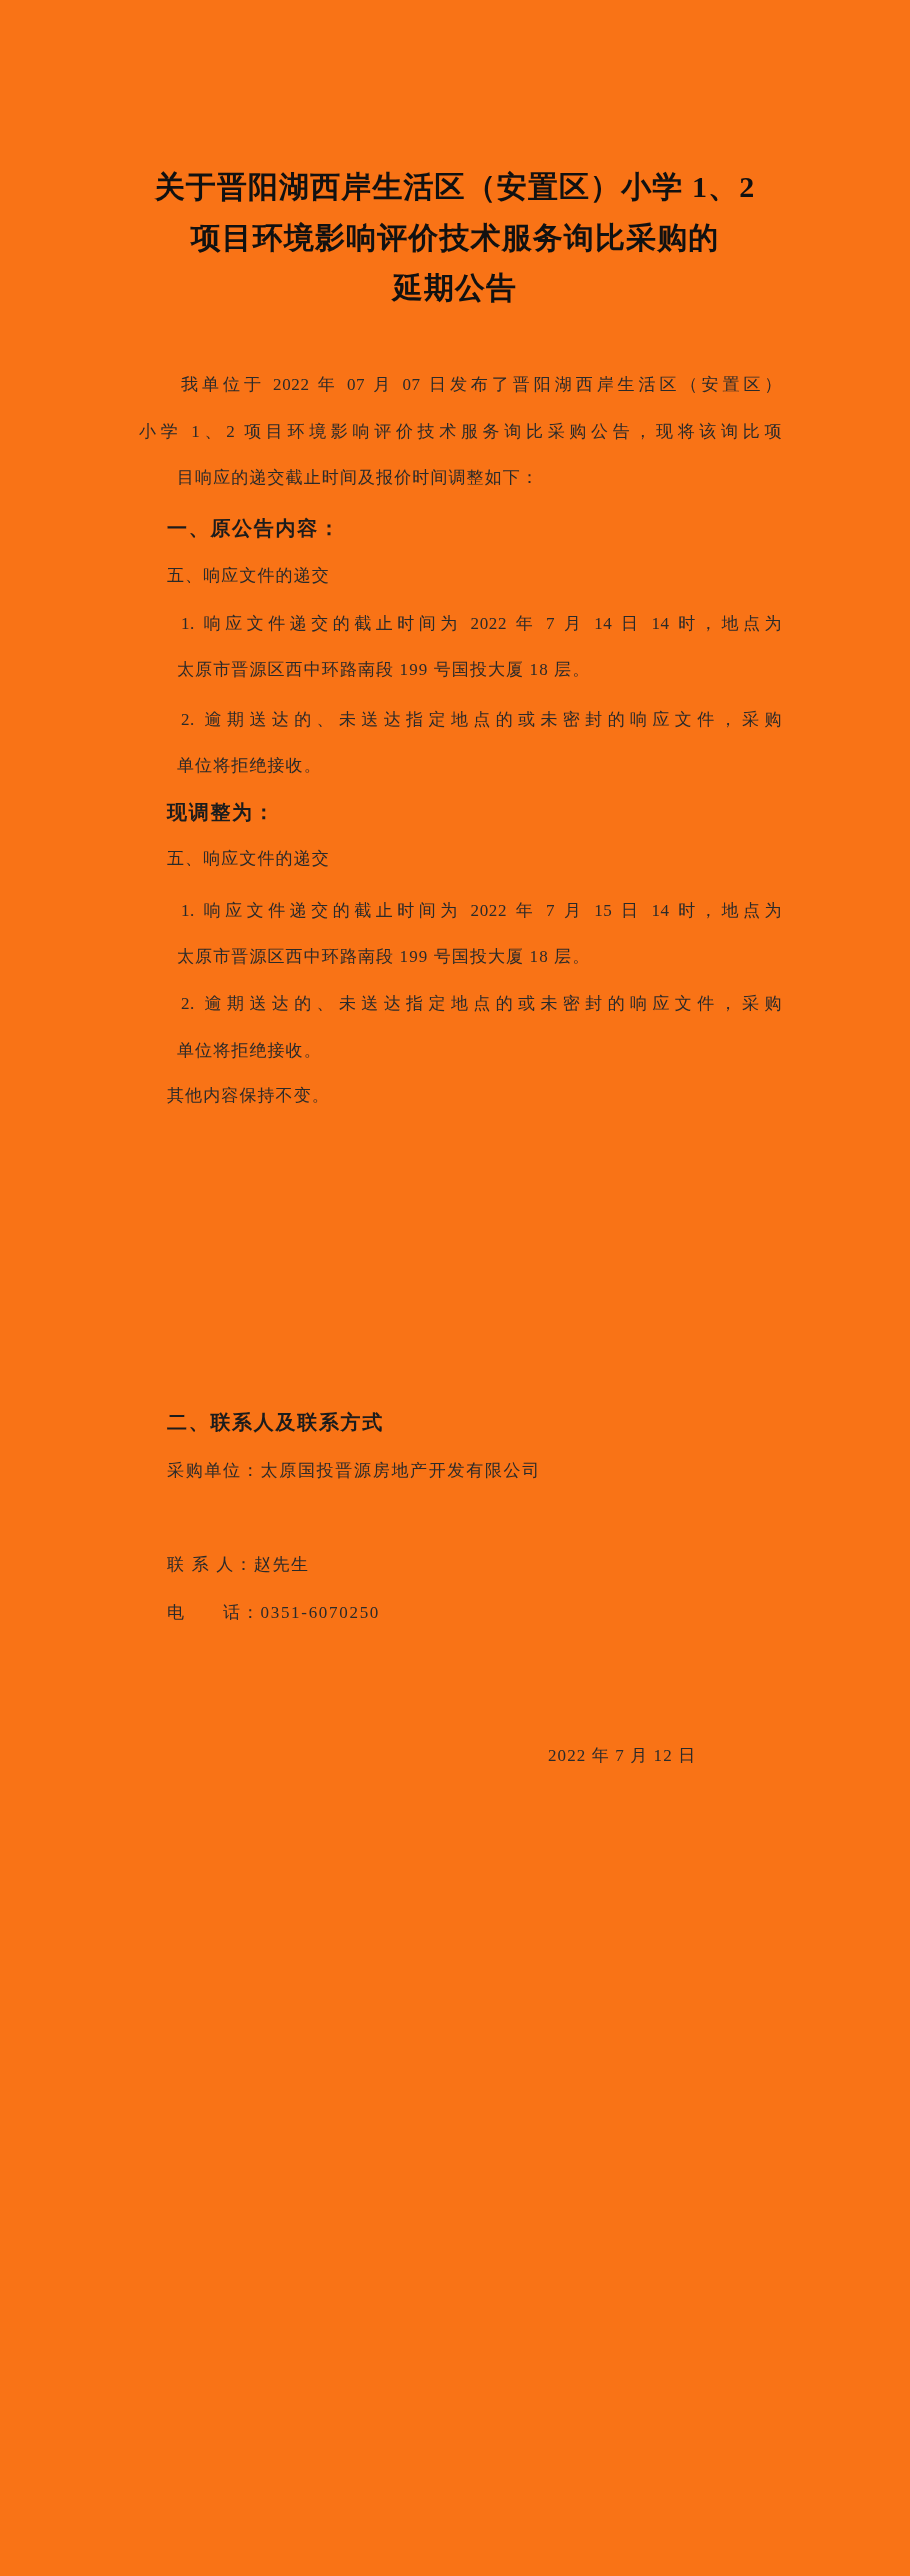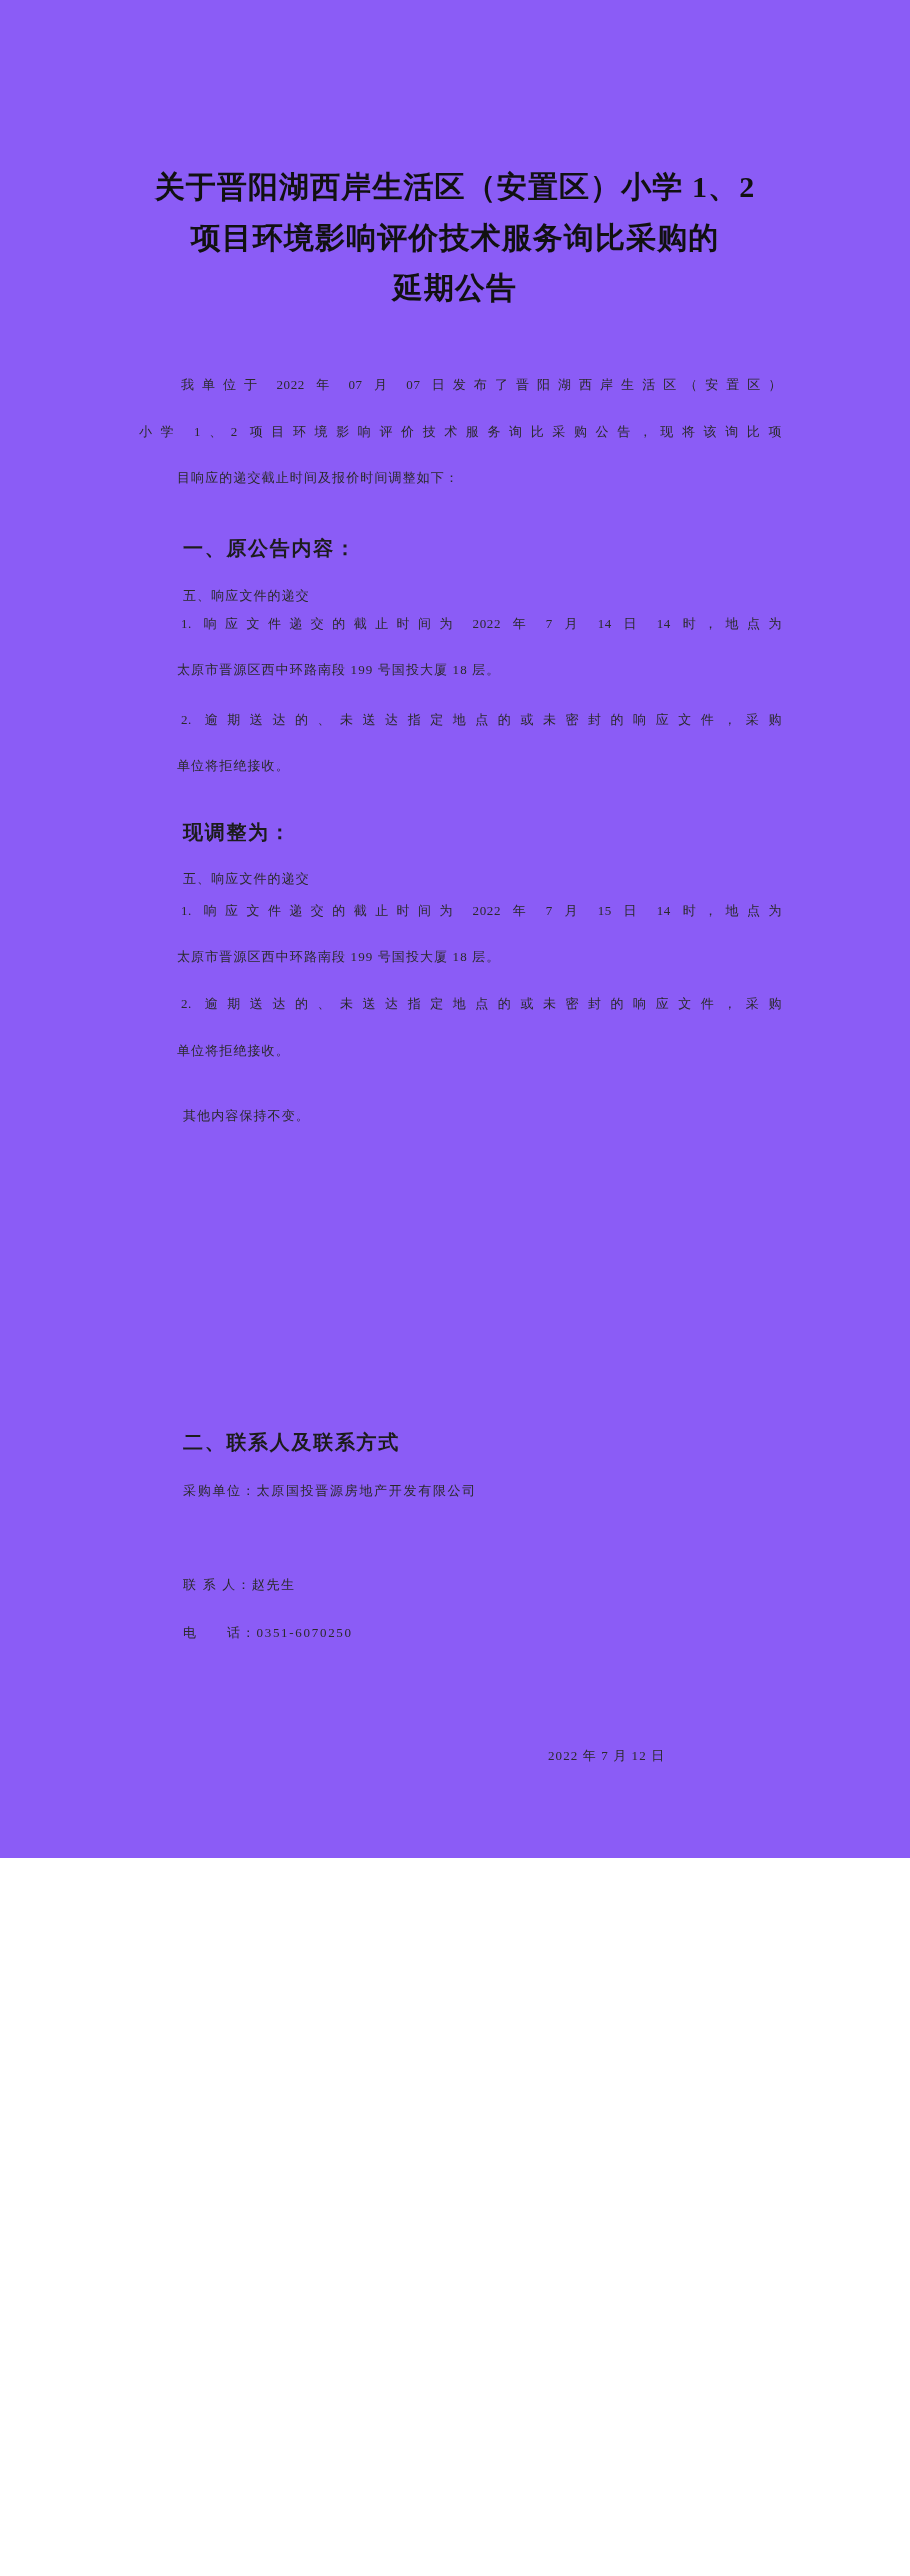--- a/index.html
+++ b/index.html
@@ -3,45 +3,45 @@
 <meta charset="utf-8">
 <style>
   html, body {
     margin: 0;
     padding: 0;
     background: #ffffff;
   }
   .page {
     position: relative;
     width: 910px;
-    height: 1858px;
-    background: #8b5cf6;
+    height: 2576px;
+    background: #f97316;
     overflow: hidden;
     font-family: "Liberation Serif", "DejaVu Serif", serif;
     color: #2a2a2a;
   }
   .line {
     position: absolute;
     line-height: 25px;
-    font-size: 13px;
+    font-size: 17px;
     letter-spacing: 1.1px;
     white-space: nowrap;
   }
   
   .just {
     white-space: normal;
     width: 643px;
     left: 139px;
     text-align: justify;
     text-align-last: justify;
     letter-spacing: 0.6px;
   }
   .indent { text-indent: 42px; }
   .cont { left: 139px; margin-left: 38px; }
-  .ind  { left: 183px; margin-top: 20px; }
+  .ind  { left: 167px; }
   .bold { font-weight: 700; color: #1c1c1c; }
   .title-line {
     position: absolute;
     left: 0;
     right: 0;
     text-align: center;
     font-size: 30px;
     font-weight: 700;
     color: #111111;
     letter-spacing: 1.1px;

